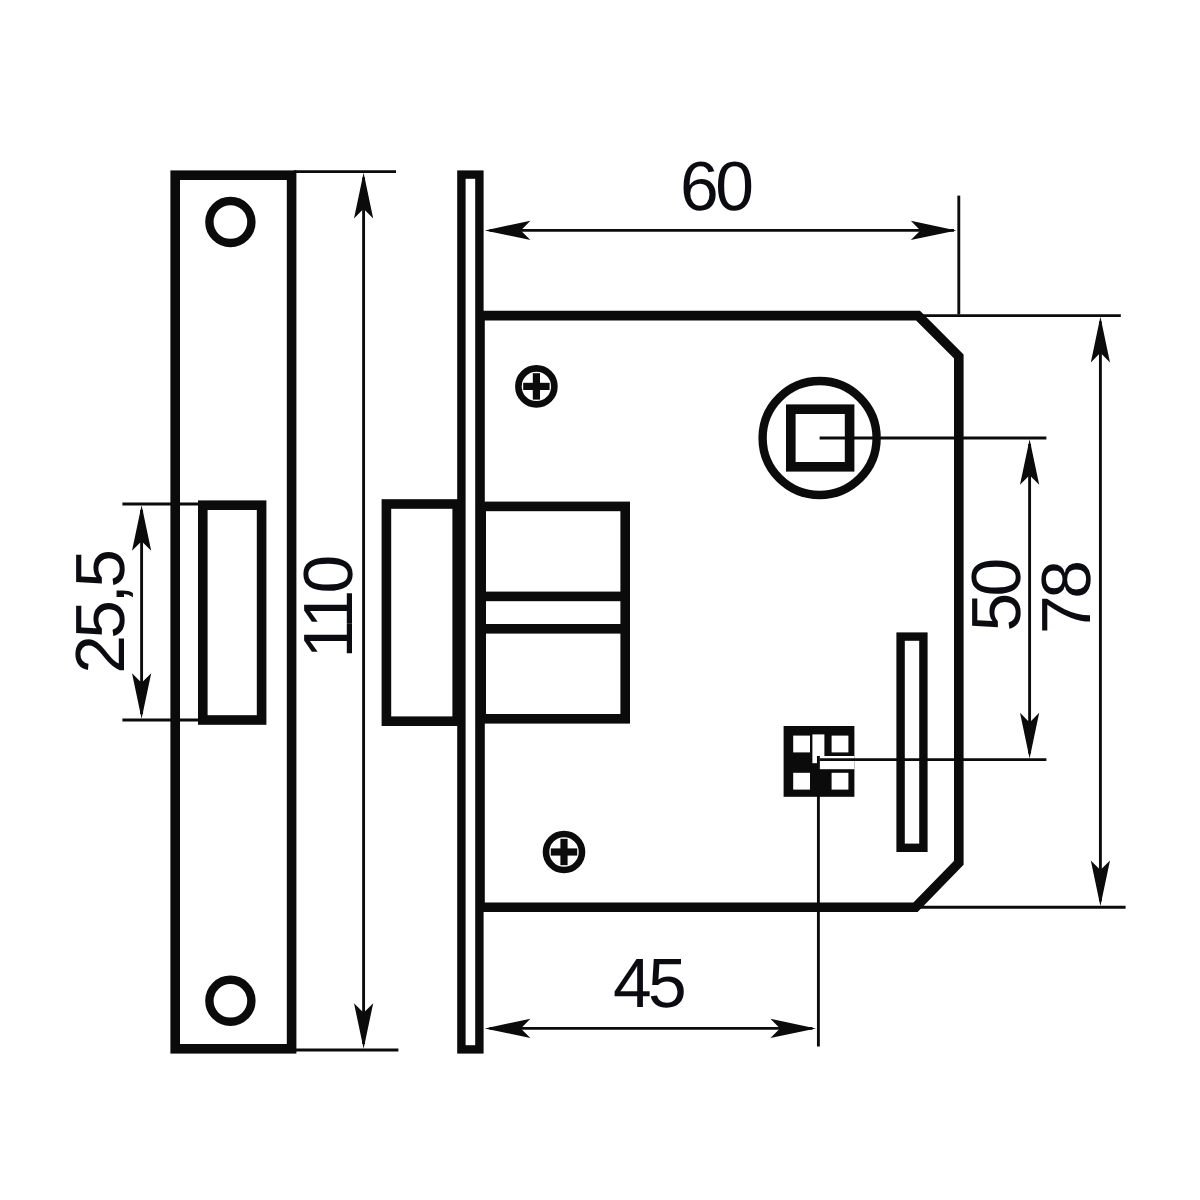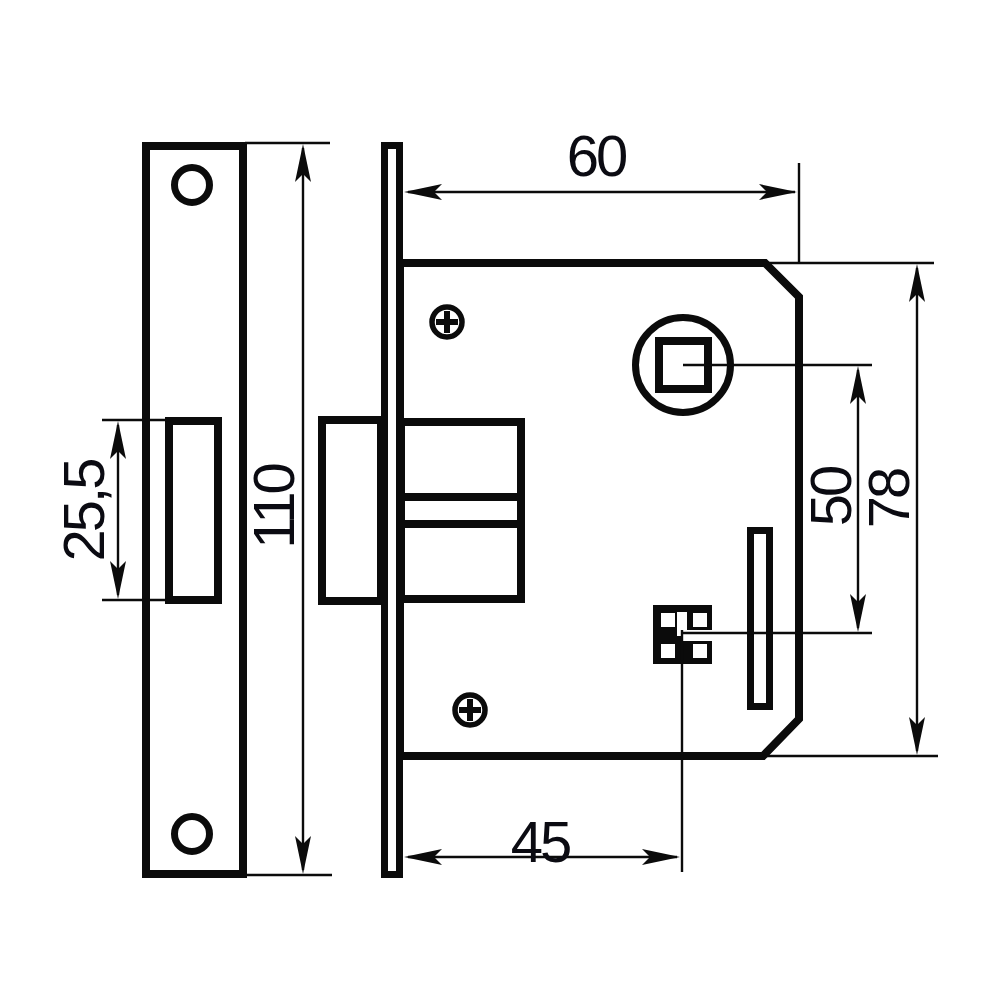--- a/index.html
+++ b/index.html
@@ -121,15 +121,15 @@
   <div class="dim-label" style="left:596px;top:156px;">60</div>
 
   <div class="dim-label rot" style="left:274px;top:507px;">110</div>
 
   <div class="dim-label rot" style="left:84px;top:511px;">25,5</div>
 
   <div class="dim-label rot" style="left:831px;top:497px;">50</div>
 
   <div class="dim-label rot" style="left:889px;top:499px;">78</div>
 
-  <div class="dim-label" style="left:540px;top:842px;">45</div>
+  <div class="dim-label" style="left:540px;top:820px;">45</div>
 
 </div>
 
 </body></html>

